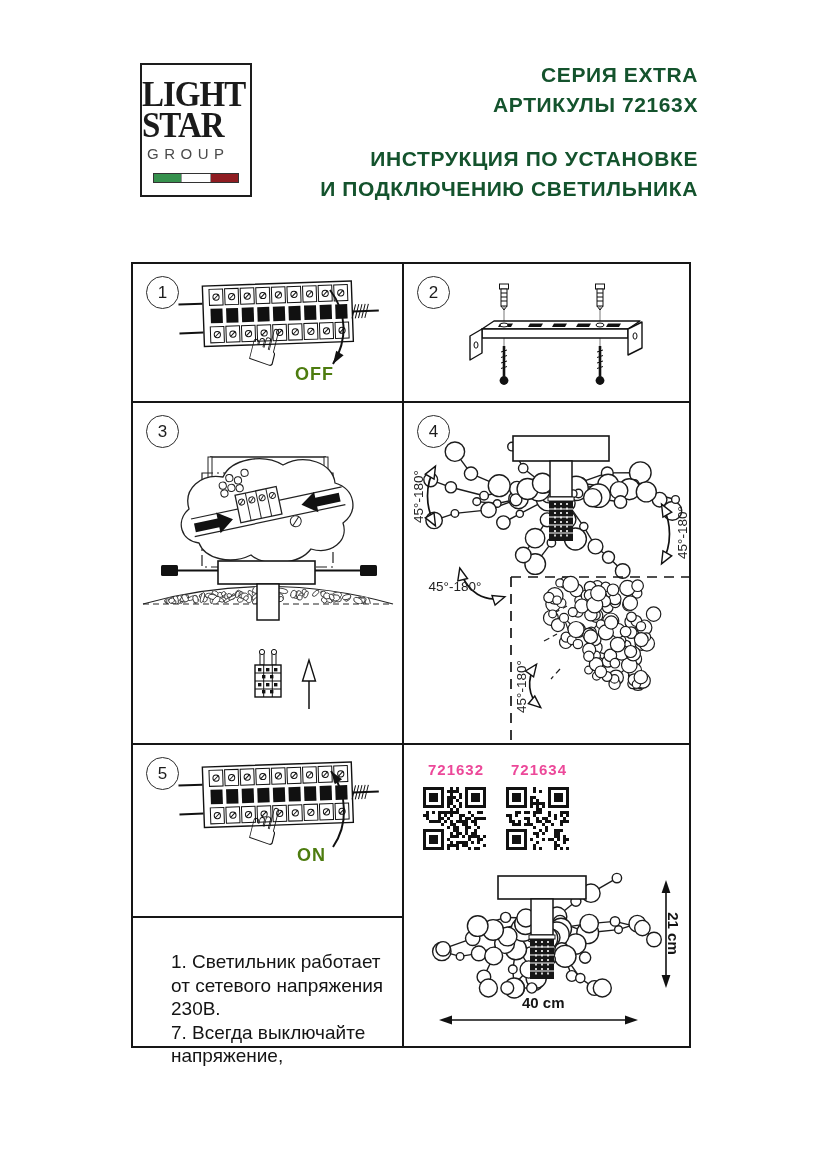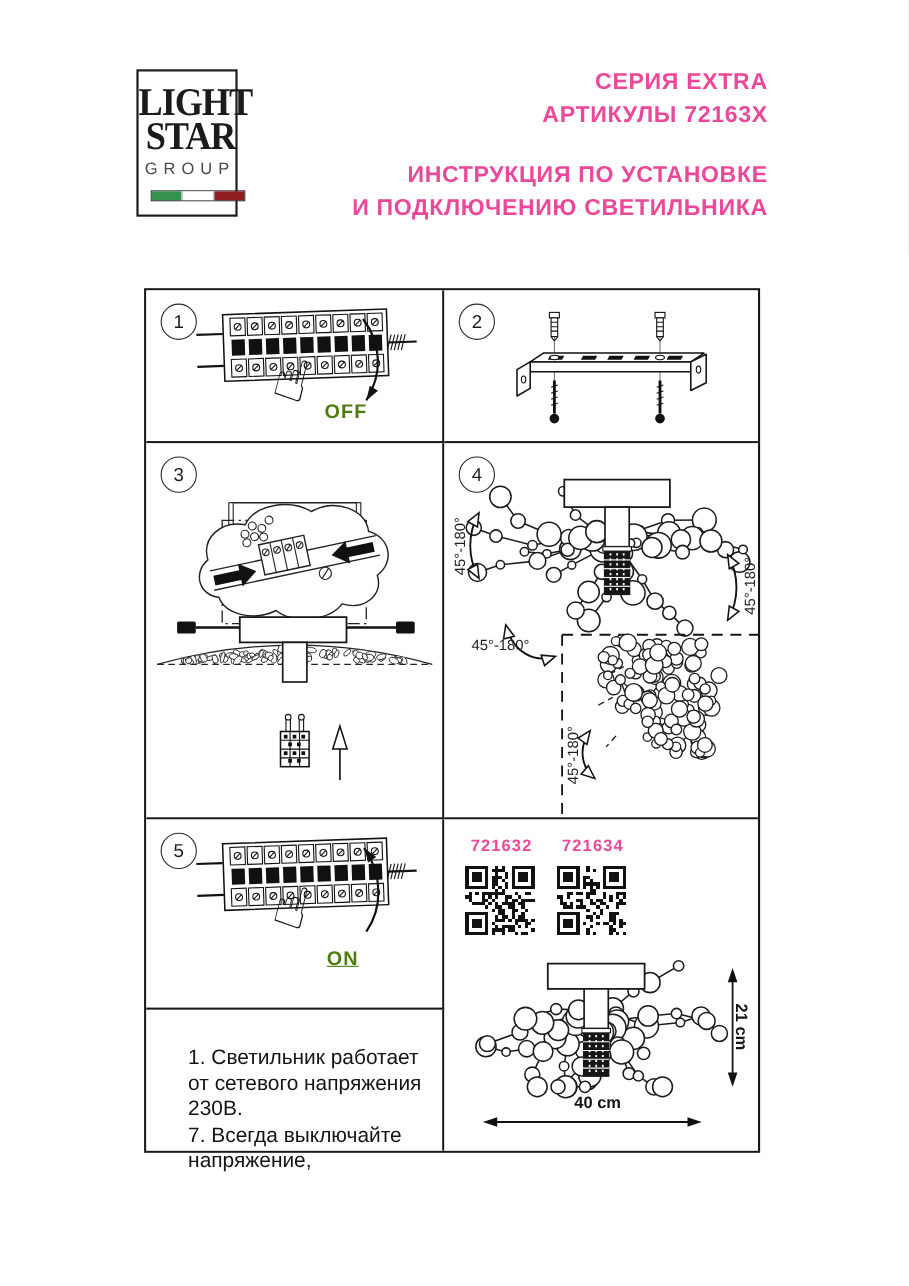--- a/index.html
+++ b/index.html
@@ -1,31 +1,31 @@
 <!DOCTYPE html>
 <html><head>
 <meta charset="utf-8">
 <style>
   html,body{margin:0;padding:0;background:#e8e8e8;}
   #page{position:relative;width:826px;height:1169px;background:#ffffff;margin:0 auto;
         font-family:"Liberation Sans",sans-serif;color:#161616;overflow:hidden;}
 
   
-  #logo-box{position:absolute;left:124px;top:63px;width:92px;height:134px;
-            border:2px solid #1d1d1d;box-sizing:border-box;text-align:right;}
+  #logo-box{position:absolute;left:140px;top:63px;width:112px;height:134px;
+            border:2px solid #1d1d1d;box-sizing:border-box;text-align:left;}
   .logo-word{font-family:"Liberation Serif",serif;font-weight:bold;font-size:33px;line-height:31px;
              letter-spacing:-1px;color:#1b1b1b;transform:scaleY(1.08);}
   #logo-light{margin-top:14px;}
   .logo-group{font-size:15px;letter-spacing:5.5px;color:#4a4a4a;margin-top:4px;text-indent:5px;}
   #flag{position:absolute;left:11px;bottom:12px;width:84px;height:8px;border:1px solid #333;
         display:flex;box-sizing:content-box;}
   #flag div{flex:1;height:100%;}
   #flag .seg-white{border-left:1px solid #999;border-right:1px solid #999;}
 
-  #titles{position:absolute;right:128px;top:60px;text-align:right;font-weight:bold;color:#ec4899;}
+  #titles{position:absolute;right:128px;top:60px;text-align:right;font-weight:bold;color:#14532d;}
   .title-line{font-size:21px;letter-spacing:.6px;line-height:30px;white-space:nowrap;}
   #title-instr{margin-top:24px;}
 
   
   #grid{position:absolute;left:131px;top:262px;width:560px;height:786px;
         border:2px solid #161616;box-sizing:border-box;
         display:grid;grid-template-columns:271px 1fr;grid-template-rows:139px 342px 173px 1fr;}
   .panel{position:relative;background:#fff;box-sizing:border-box;overflow:visible;}
   .br{border-right:2px solid #161616;}
   .bb{border-bottom:2px solid #161616;}
@@ -736,21 +736,21 @@
             <line x1="219" y1="57" x2="223" y2="43" stroke="#111"></line>
             <line x1="222.2" y1="57" x2="226.2" y2="43" stroke="#111"></line>
             <line x1="225.4" y1="57" x2="229.4" y2="43" stroke="#111"></line>
             <line x1="228.6" y1="57" x2="232.6" y2="43" stroke="#111"></line>
             <line x1="231.8" y1="57" x2="235.8" y2="43" stroke="#111"></line>
           </g>
           <path d="M200,102 C215,80 215,50 198,26" fill="none" stroke="#111" stroke-width="2"></path>
           <polygon points="0,0 -13,4.4 -13,-4.4" transform="translate(198 26) rotate(-125)" fill="#111"></polygon>
         </svg>
       <span class="hand-glyph" style="left:116px;top:54px;">☝</span>
-      <span class="switch-label" style="left:164px;top:116px;text-decoration:underline;">ON</span>
+      <span class="switch-label" style="left:164px;top:100px;">ON</span>
     </div>
 
     <div class="panel br" id="panel-notes">
       <div id="notes-text">
         <div class="note-line">1. Светильник работает</div>
         <div class="note-line">от сетевого напряжения 230В.</div>
         <div class="note-line">7. Всегда выключайте напряжение,</div>
       </div>
     </div>
 

